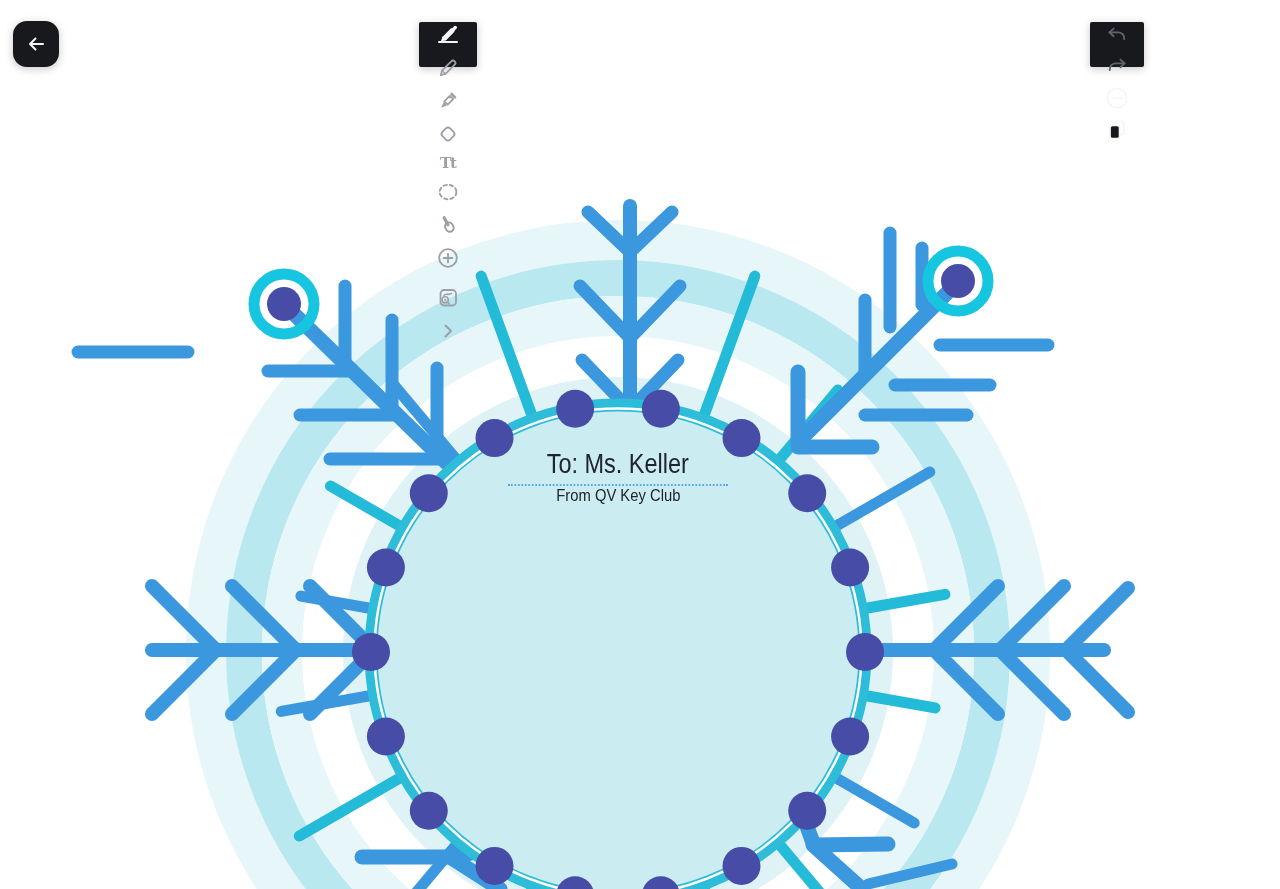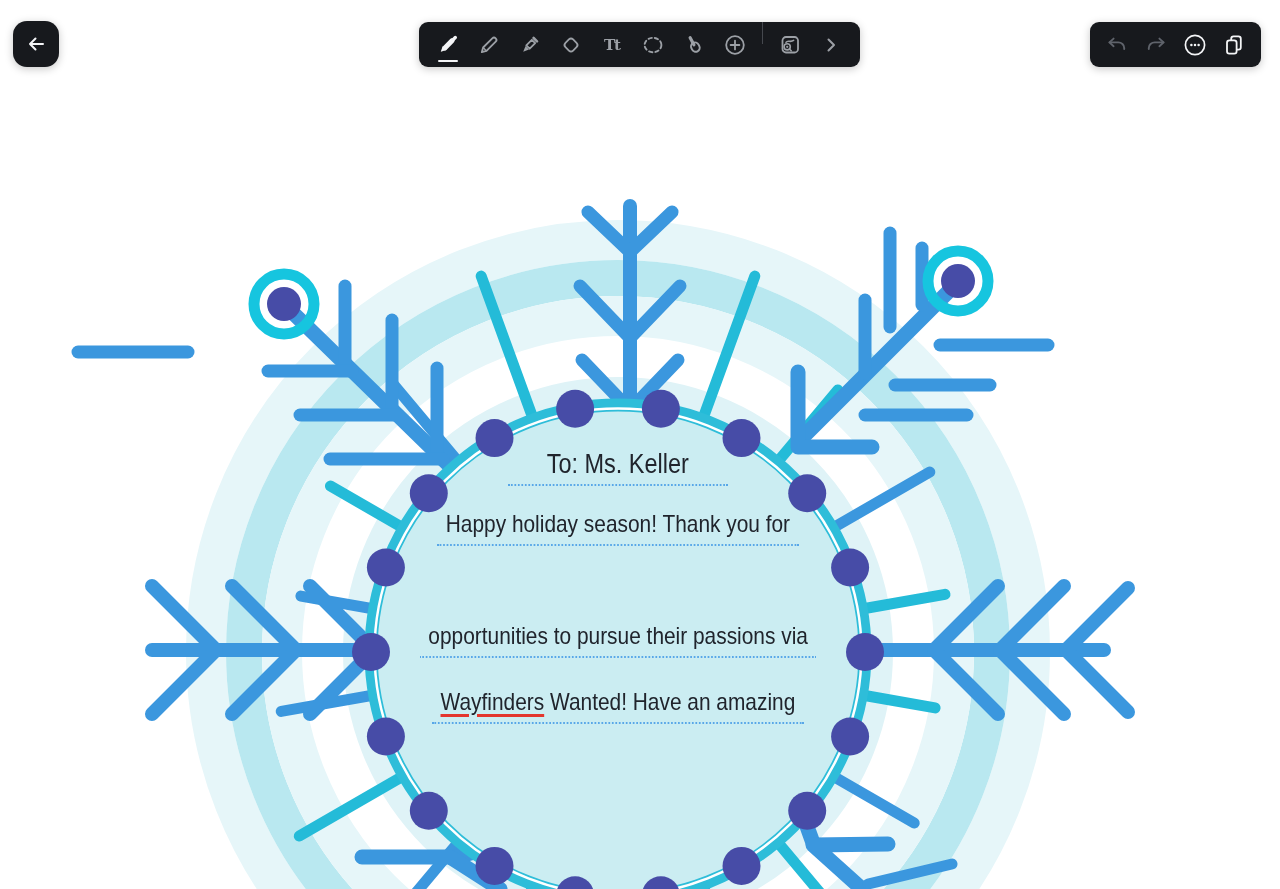--- a/index.html
+++ b/index.html
@@ -1,21 +1,21 @@
 <!DOCTYPE html>
 <html style="--canvas-bg: #FFFFFF; --toolbar-bg: #17191D; --icon-gray: #9CA0A6; --icon-dim: #5F636B; --icon-white: #F4F5F7; --blue: #3B97DE; --cyan: #24BBD8; --bright-cyan: #16C5DF; --purple: #474CA7; --ring-cyan: #2EBDD9; --circle-fill: #CBEDF2; --ring-pale: #E6F6F9; --ring-medium: #B9E8F0; --ring-inner: #DFF3F7; --underline-blue: #58A7E8; --underline-red: #E3362E; --text-dark: #20242C;"><head>
 <meta charset="utf-8">
 <style>
   html,body{margin:0;padding:0;width:1280px;height:889px;overflow:hidden;
     background:var(--canvas-bg,#fff);font-family:"Liberation Sans",sans-serif;}
   .stage{position:absolute;inset:0;width:1280px;height:889px;}
 
   
-  .pill{position:absolute;background:var(--toolbar-bg);border-radius:9px;height:45px;
-    display:flex;box-shadow:0 2px 8px rgba(0,0,0,.22);}
+  .pill{position:absolute;background:var(--toolbar-bg);border-radius:2px;height:45px;
+    display:flex;box-shadow:0 2px 8px rgba(0,0,0,.22);flex-direction:column;}
   .back-btn{position:absolute;left:13px;top:21px;width:46px;height:46px;border-radius:14px;
     background:var(--toolbar-bg);display:flex;align-items:center;justify-content:center;
     box-shadow:0 2px 8px rgba(0,0,0,.22);color:var(--icon-white);cursor:pointer;}
   .tb-center{left:419px;top:22px;padding:0 12px;gap:7px;}
   .tb-right{left:1090px;top:22px;padding:0 10px;gap:5px;}
   .tool{position:relative;width:34px;height:45px;display:flex;align-items:center;justify-content:center;
     background:none;border:none;padding:0;color:var(--icon-gray);cursor:pointer;}
   .tool.bright{color:var(--icon-white);}
   .tool.dim{color:var(--icon-dim);}
   .tool.selected{color:var(--icon-white);}
@@ -122,23 +122,21 @@
       <circle cx="575.1089001162682" cy="895.2475149940153" r="19" fill="#474CA7"></circle>
       <circle cx="660.8910998837317" cy="895.2475149940154" r="19" fill="#474CA7"></circle>
       <circle cx="741.5" cy="865.9082747347563" r="19" fill="#474CA7"></circle>
       <circle cx="807.2129774503875" cy="810.7685395925753" r="19" fill="#474CA7"></circle>
       <circle cx="850.1040773341194" cy="736.4789754014402" r="19" fill="#474CA7"></circle>
     </svg>
 
   
   <div class="card-text">
     <div class="cline line-to"><span class="txt dot">To: Ms. Keller</span></div>
-    <div class="cline body-line line-b1"><span class="txt dot">Happy holiday season! Thank you for</span></div>
-    <div class="cline body-line line-b3"><span class="txt dot">opportunities to pursue their passions via</span></div>
-    <div class="cline body-line line-b4"><span class="txt dot"><span class="misspelled">Wayfinders</span><span> Wanted! Have an amazing</span></span></div>
+    <div class="cline line-from"><span class="txt">From QV Key Club</span></div>
   </div>
 </div>
 
 <div class="back-btn">
   <svg class="icon" width="26" height="26" viewBox="0 0 26 26">
     <path d="M20 13H7M12.5 7.5 7 13l5.5 5.5" fill="none" stroke="currentColor" stroke-width="2" stroke-linecap="round" stroke-linejoin="round"></path>
   </svg>
 </div>
 
 <div class="pill tb-center">

